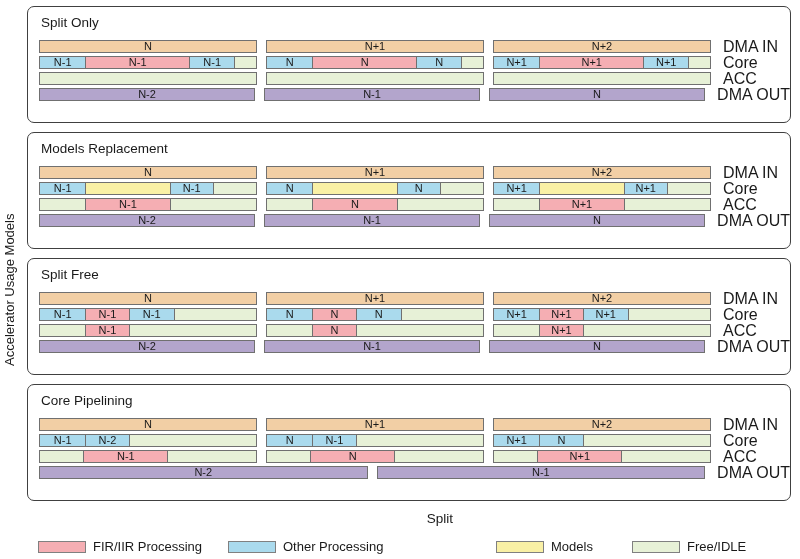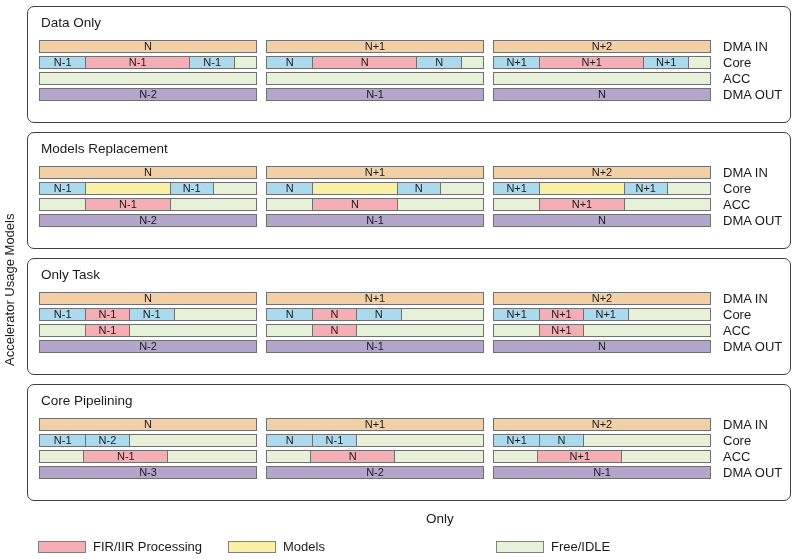--- a/index.html
+++ b/index.html
@@ -29,44 +29,44 @@
     flex:1;display:flex;height:11px;
     border:1px solid #707070;background:#ffffff;
   }
   .seg{
     box-sizing:border-box;height:100%;
     border-left:1px solid #707070;
     display:flex;align-items:center;justify-content:center;
     font-size:11px;line-height:1;white-space:nowrap;overflow:visible;
   }
   .seg:first-child{border-left:none;}
-  .row-label{margin-left:12px;font-size:13px;line-height:13px;white-space:nowrap;}
+  .row-label{margin-left:12px;font-size:16px;line-height:13px;white-space:nowrap;}
 
   .time-label{
     position:absolute;left:400px;top:511px;width:80px;
     text-align:center;font-size:13.5px;
   }
 
   .legend{position:absolute;left:0;top:539px;width:640px;height:18px;text-decoration:underline;}
   .legend-item{position:absolute;display:flex;align-items:center;gap:7px;}
   .legend-item:nth-child(1){left:38px;}
   .legend-item:nth-child(2){left:228px;}
   .legend-item:nth-child(3){left:496px;}
-  .legend-item:nth-child(4){left:651px;}
+  .legend-item:nth-child(4){left:632px;}
   .legend-swatch{width:48px;height:12px;border:1px solid #808080;box-sizing:border-box;}
   .legend-label{font-size:13px;white-space:nowrap;}
 </style>
 </head>
 <body>
 
 <div class="figure">
   <div class="side-label">Accelerator Usage Models</div>
   <div class="panels">
       <div class="panel">
-        <div class="panel-title">Data Only</div>
+        <div class="panel-title">Split Only</div>
         <div class="rows">
           <div class="row">
             <div class="groups">
               <div class="group">
                 <div class="seg" style="width: 100%; background: rgb(242, 207, 165);">N</div>
               </div>
               <div class="group">
                 <div class="seg" style="width: 100%; background: rgb(242, 207, 165);">N+1</div>
               </div>
               <div class="group">
@@ -198,21 +198,21 @@
               </div>
               <div class="group">
                 <div class="seg" style="width: 100%; background: rgb(179, 165, 204);">N</div>
               </div>
             </div>
             <div class="row-label">DMA OUT</div>
           </div>
         </div>
       </div>
       <div class="panel">
-        <div class="panel-title">Only Task</div>
+        <div class="panel-title">Split Free</div>
         <div class="rows">
           <div class="row">
             <div class="groups">
               <div class="group">
                 <div class="seg" style="width: 100%; background: rgb(242, 207, 165);">N</div>
               </div>
               <div class="group">
                 <div class="seg" style="width: 100%; background: rgb(242, 207, 165);">N+1</div>
               </div>
               <div class="group">
@@ -333,41 +333,42 @@
                 <div class="seg" style="width: 20%; background: rgb(231, 241, 215);"></div>
                 <div class="seg" style="width: 39%; background: rgb(245, 174, 179);">N+1</div>
                 <div class="seg" style="width: 41%; background: rgb(231, 241, 215);"></div>
               </div>
             </div>
             <div class="row-label">ACC</div>
           </div>
           <div class="row">
             <div class="groups">
               <div class="group">
-                <div class="seg" style="width: 100%; background: rgb(179, 165, 204);">N-3</div>
-              </div>
-              <div class="group">
                 <div class="seg" style="width: 100%; background: rgb(179, 165, 204);">N-2</div>
               </div>
               <div class="group">
                 <div class="seg" style="width: 100%; background: rgb(179, 165, 204);">N-1</div>
               </div>
             </div>
             <div class="row-label">DMA OUT</div>
           </div>
         </div>
       </div>
     </div>
-  <div class="time-label">Only</div>
+  <div class="time-label">Split</div>
   <div class="legend">
       <div class="legend-item">
         <div class="legend-swatch" style="background: rgb(245, 174, 179);"></div>
         <div class="legend-label">FIR/IIR Processing</div>
       </div>
       <div class="legend-item">
+        <div class="legend-swatch" style="background: rgb(170, 218, 237);"></div>
+        <div class="legend-label">Other Processing</div>
+      </div>
+      <div class="legend-item">
         <div class="legend-swatch" style="background: rgb(249, 240, 165);"></div>
         <div class="legend-label">Models</div>
       </div>
       <div class="legend-item">
         <div class="legend-swatch" style="background: rgb(231, 241, 215);"></div>
         <div class="legend-label">Free/IDLE</div>
       </div>
     </div>
 </div>
 

